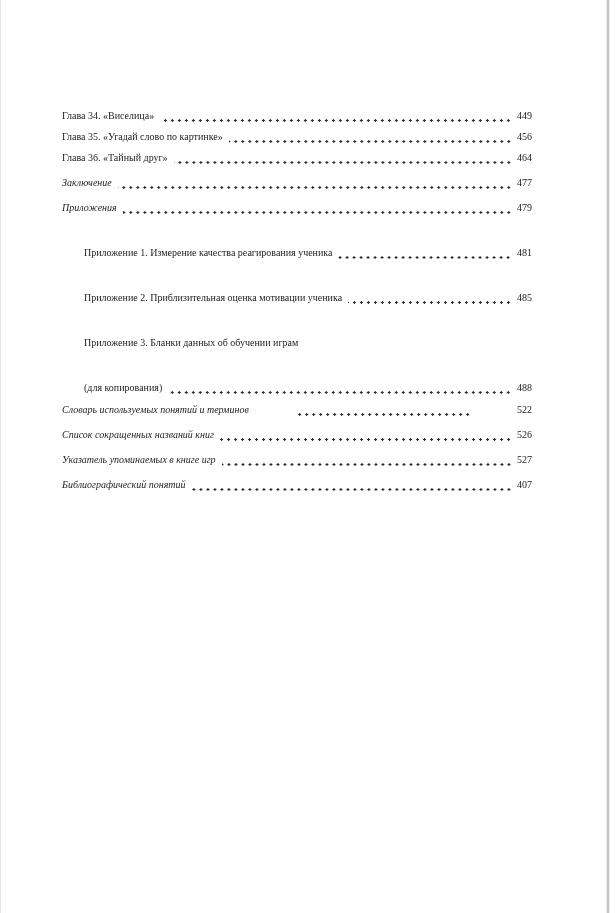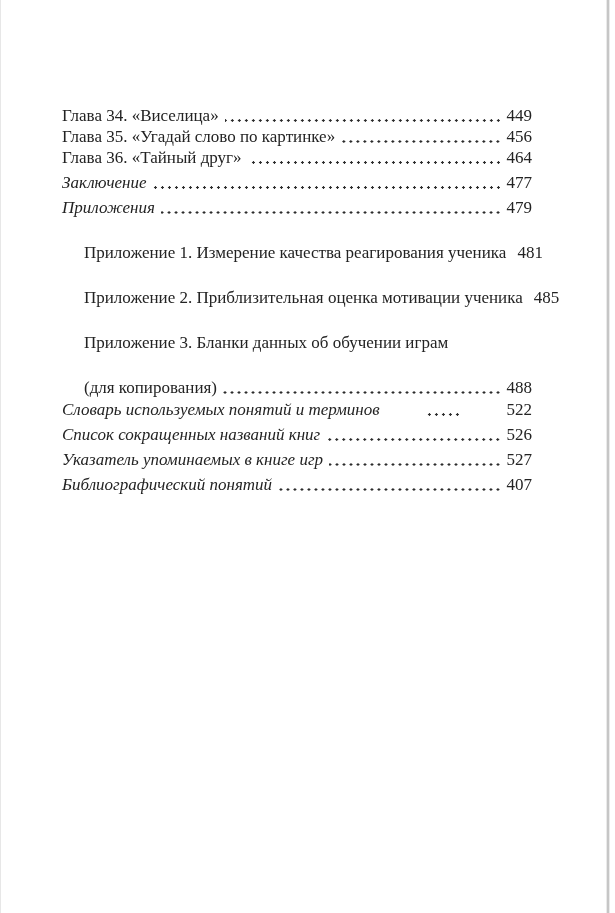--- a/index.html
+++ b/index.html
@@ -22,21 +22,21 @@
   }
   .edge-right {
     position: absolute; right: 6px; top: 0; bottom: 0;
     width: 2px; background: #c6c6c6;
     box-shadow: 1px 0 0 #eaeaea, -1px 0 0 #eaeaea;
   }
   .toc {
     position: absolute;
     left: 62px; top: 105px;
     width: 470px;
-    font-size: 17px;
+    font-size: 10px;
     line-height: 21px;
   }
   .row {
     display: flex;
     align-items: baseline;
     height: 21px;
   }
   .row.gap    { margin-top: 4px; }
   .row.gap-sm { margin-top: 1px; gap: 41px; }
   .row.indent { padding-left: 22px; margin-top: 24px; }

